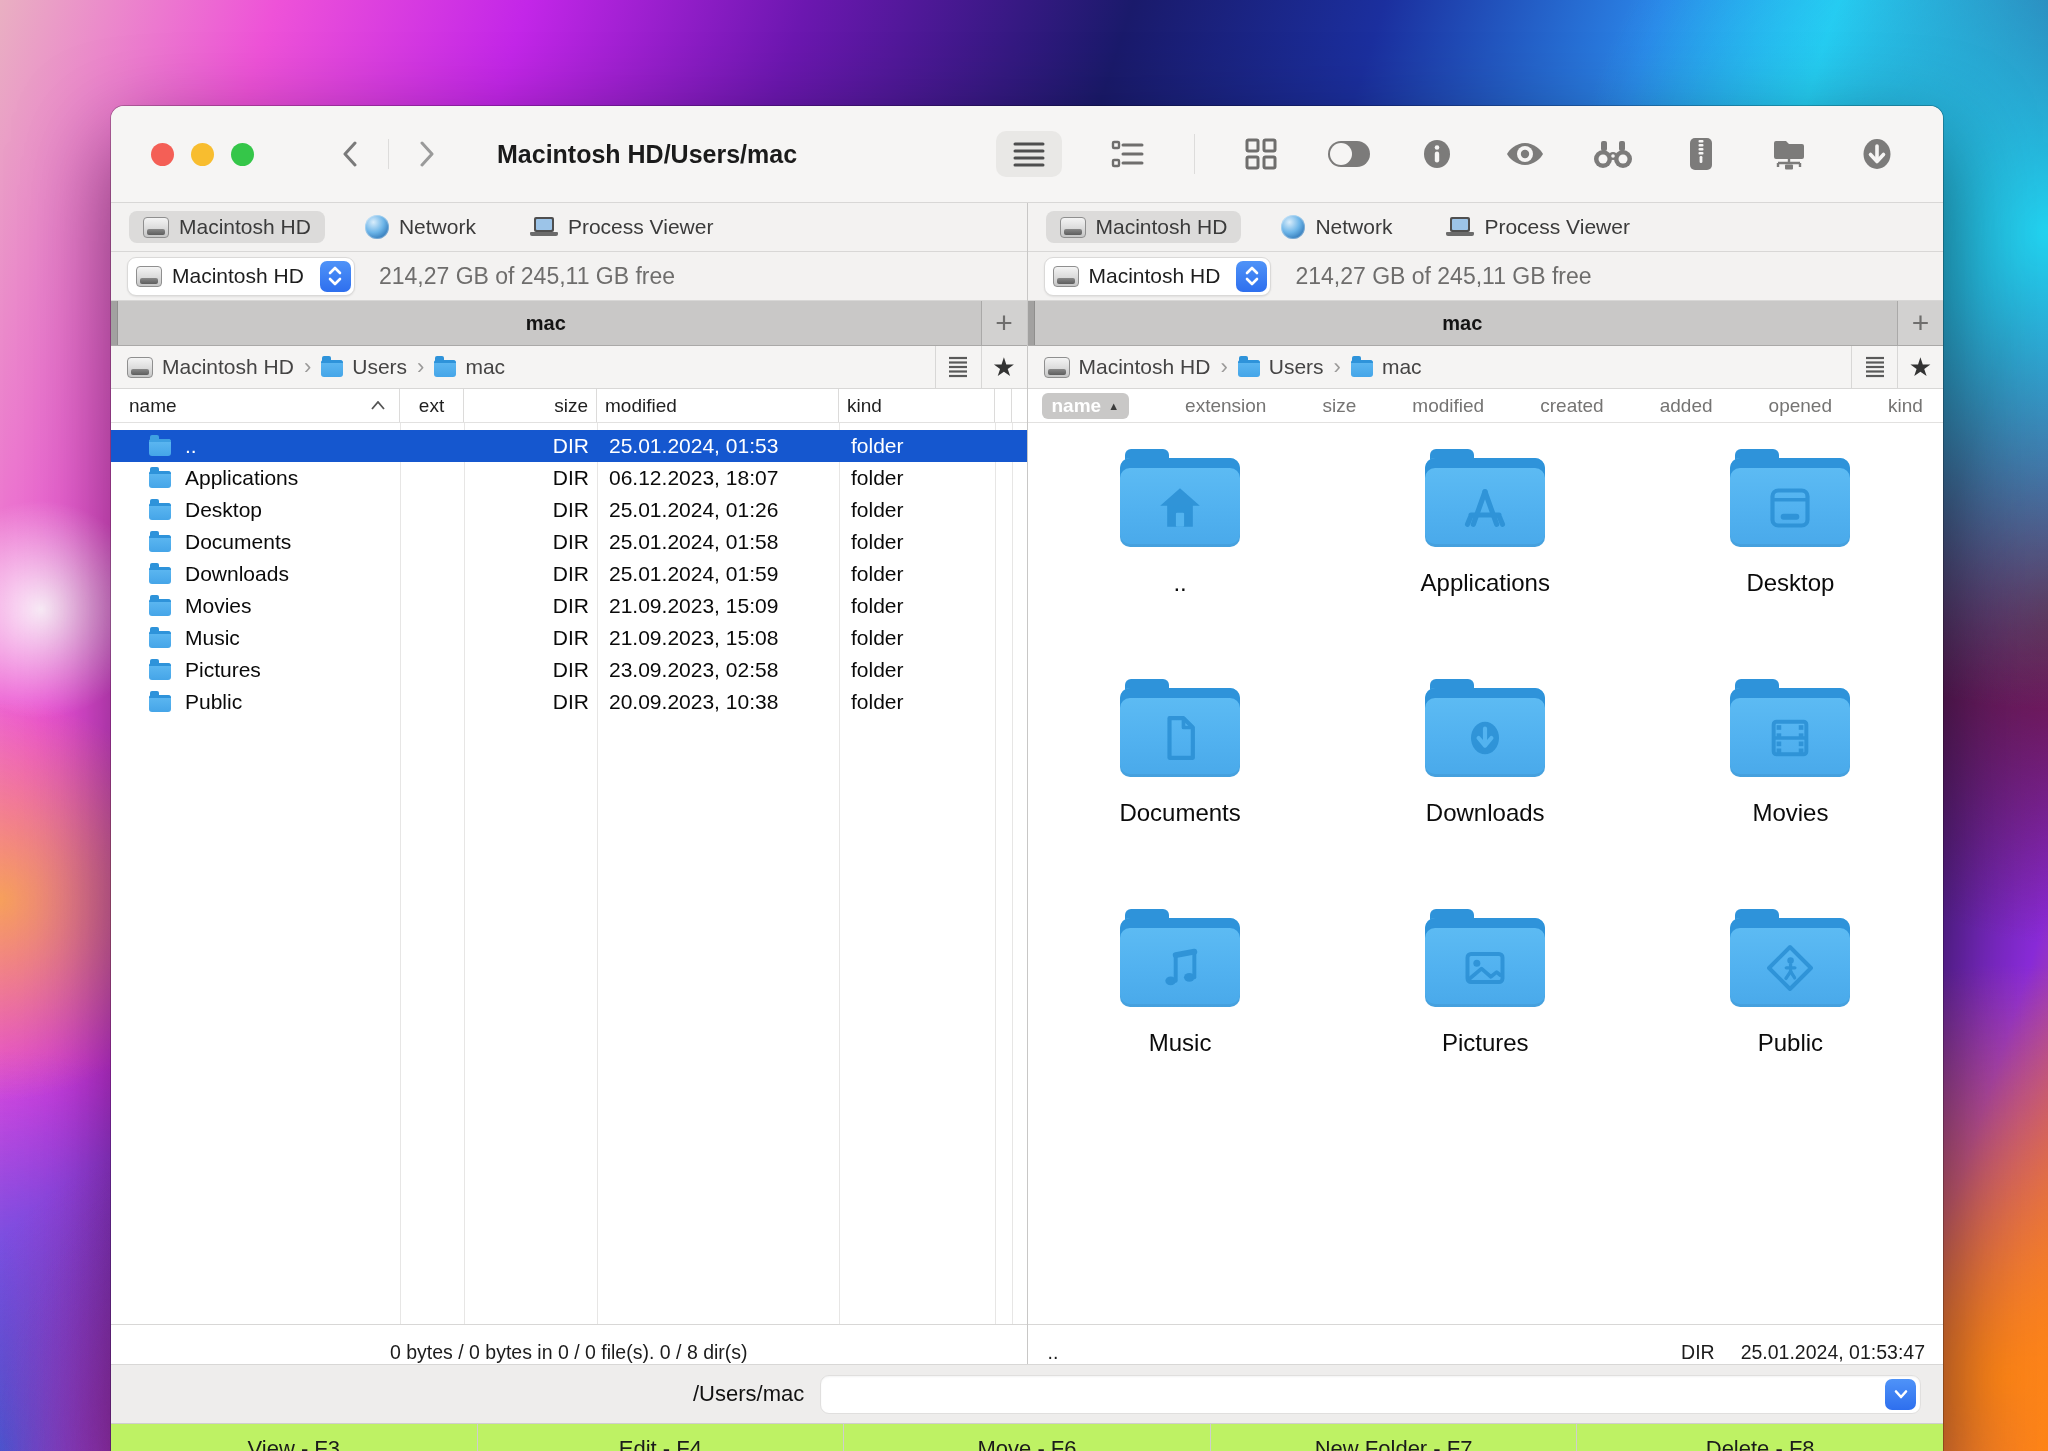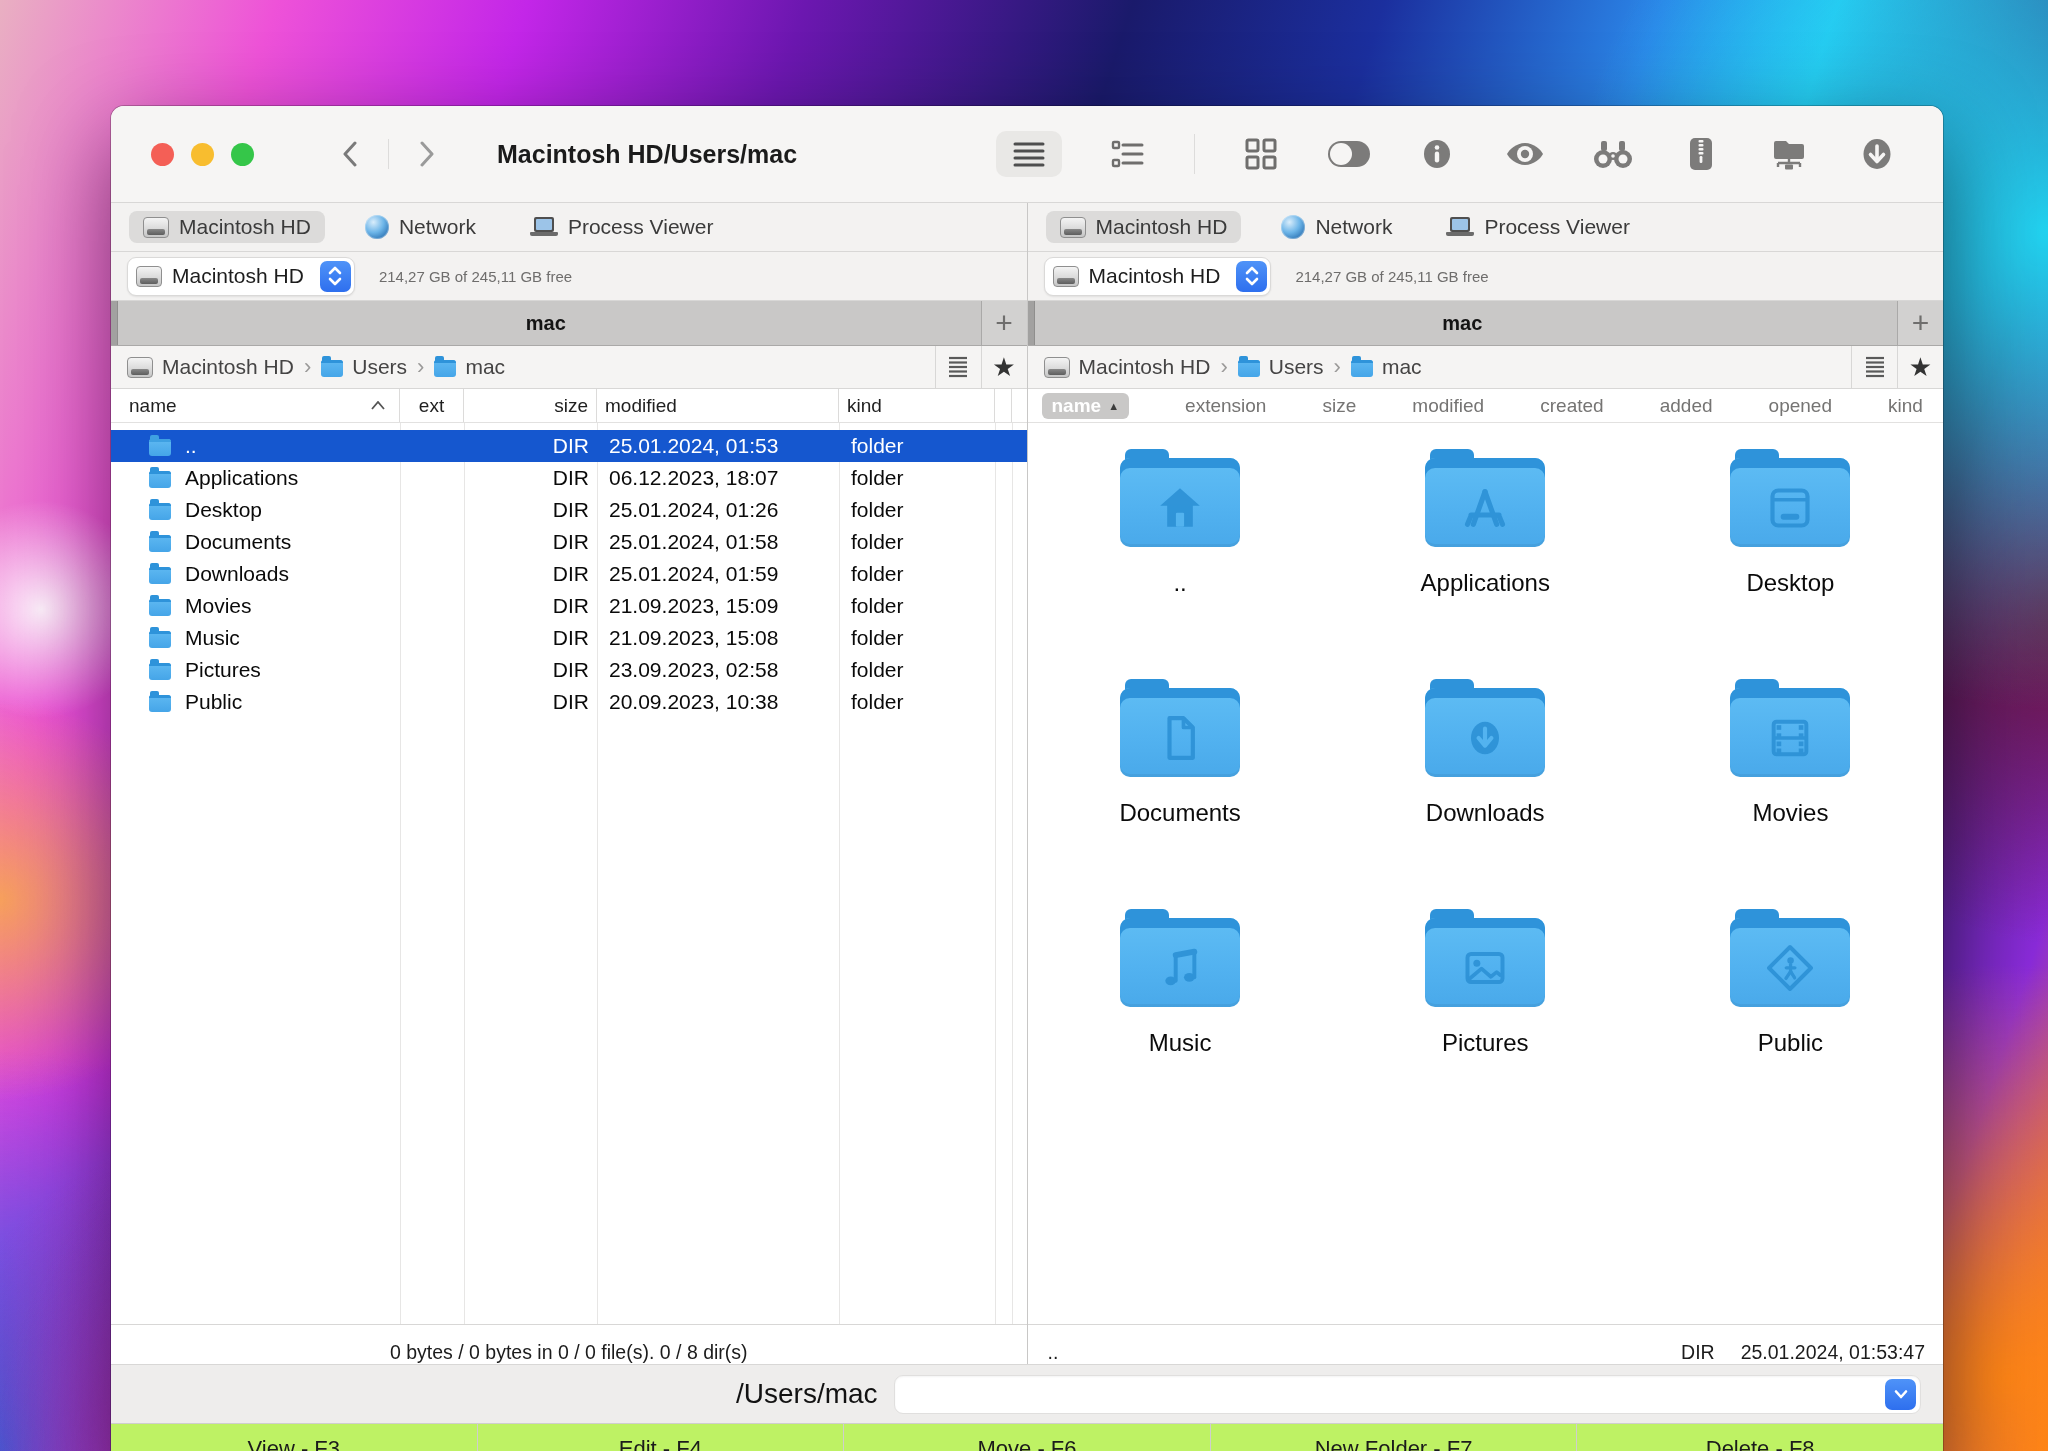--- a/index.html
+++ b/index.html
@@ -43,21 +43,21 @@
   .panes { flex:1; display:flex; min-height:0; border-top:1px solid #d8d7d6; }
   .pane { flex:1; display:flex; flex-direction:column; min-width:0; }
   .panediv { flex:0 0 1px; background:#c8c7c6; }
   .places { height:49px; flex:0 0 49px; display:flex; align-items:center; gap:26px; padding:0 18px; background:#f3f2f1; border-bottom:1px solid #d8d7d6; }
   .place { display:flex; align-items:center; gap:10px; padding:4px 14px; border-radius:8px; font-size:21px; color:#3b3b3b; cursor:pointer; }
   .place.sel { background:#dcdbda; }
   .driverow { height:49px; flex:0 0 49px; display:flex; align-items:center; padding:0 16px; gap:24px; background:#f3f2f1; border-bottom:1px solid #d8d7d6; }
   .drivesel { display:flex; align-items:center; gap:10px; background:#fff; border:1px solid #dad9d8; border-radius:9px; padding:3px 3px 3px 8px; box-shadow:0 1px 2px rgba(0,0,0,.08); cursor:pointer; }
   .drivesel .dlabel { font-size:21px; color:#1d1d1d; padding-right:6px; }
   .stepper { width:31px; height:31px; border-radius:7px; background:linear-gradient(#4f93f8,#2e6fee); display:flex; align-items:center; justify-content:center; }
-  .freetext { font-size:15px; color:#6e6d6c; }
+  .freetext { font-size:23px; color:#6e6d6c; }
   .tabbar { height:45px; flex:0 0 45px; background:#c9c8c7; border-bottom:1px solid #aaa9a8; position:relative; display:flex; align-items:center; }
   .tabedge { position:absolute; left:0; top:0; bottom:0; width:7px; background:#a2a1a0; border-right:1px solid #8f8e8d; }
   .tabtitle { position:absolute; left:0; right:46px; text-align:center; font-size:20px; font-weight:bold; color:#141414; }
   .addtab { position:absolute; right:0; top:0; bottom:0; width:46px; background:#d2d1d0; border:none; border-left:1px solid #aaa9a8; font-size:30px; font-weight:300; color:#6f6e6d; cursor:pointer; line-height:1; }
   .crumbrow { height:43px; flex:0 0 43px; background:#f5f4f3; border-bottom:1px solid #d8d7d6; display:flex; align-items:center; padding-left:16px; }
   .crumb { display:flex; align-items:center; gap:9px; font-size:21px; color:#454444; cursor:pointer; }
   .csep { font-size:22px; color:#9b9a99; margin:0 10px; }
   .crumbspacer { flex:1; }
   .crumbbtn { width:46px; height:100%; background:none; border:none; border-left:1px solid #d8d7d6; display:flex; align-items:center; justify-content:center; cursor:pointer; }
   .star { font-size:26px; color:#333; line-height:1; }
@@ -111,21 +111,21 @@
   .gridarea { flex:1; background:#fff; overflow:hidden; display:grid; grid-template-columns:1fr 1fr 1fr; grid-auto-rows:230px; padding-top:26px; justify-items:center; }
   .gcell { display:flex; flex-direction:column; align-items:center; cursor:pointer; }
   .bigfolder { width:120px; height:98px; position:relative; }
   .ftab { position:absolute; top:0; left:5px; width:44px; height:18px; border-radius:6px 6px 0 0; background:#2e93da; }
   .fbody { position:absolute; top:9px; left:0; right:0; bottom:0; border-radius:10px; background:linear-gradient(180deg,#5fbdf4 0%,#52b2f0 55%,#49a9ea 100%); box-shadow:inset 0 10px 0 #2e93da, inset 0 -3px 0 rgba(0,0,0,.05); display:flex; align-items:center; justify-content:center; padding-top:10px; }
   .glabel { margin-top:22px; font-size:24px; color:#0b0b0b; }
   .glyph { opacity:.85; }
   
   .cmdrow { height:59px; flex:0 0 59px; background:#eeedec; border-top:1px solid #d8d7d6; display:flex; align-items:center; padding:0 22px; }
   .cmdspacer { flex:0 0 560px; }
-  .cmdlabel { font-size:28px; color:#121212; margin-right:16px; white-space:nowrap;margin-left:43px; }
+  .cmdlabel { font-size:22px; color:#121212; margin-right:16px; white-space:nowrap; }
   .cmdinputwrap { flex:1; height:39px; background:#fff; border:1px solid #e0dfde; border-radius:9px; display:flex; align-items:center; padding:0 4px 0 10px; box-shadow:inset 0 1px 2px rgba(0,0,0,.05); }
   .cmdinput { flex:1; border:none; outline:none; font-size:21px; font-family:inherit; background:transparent; height:100%; }
   .cmddrop { width:31px; height:31px; border-radius:7px; background:linear-gradient(#4f93f8,#2e6fee); border:none; display:flex; align-items:center; justify-content:center; cursor:pointer; }
   .fnrow { height:51px; flex:0 0 51px; background:#bef264; border-top:1px solid #cfcecd; display:flex; }
   .fnbtn { flex:1; border:none; border-right:1px solid #cfcecd; background:transparent; font-size:22px; font-family:inherit; color:#1b1b1b; cursor:pointer; }
   .fnbtn:last-child { border-right:none; }
 </style>
 </head>
 <body>
 

